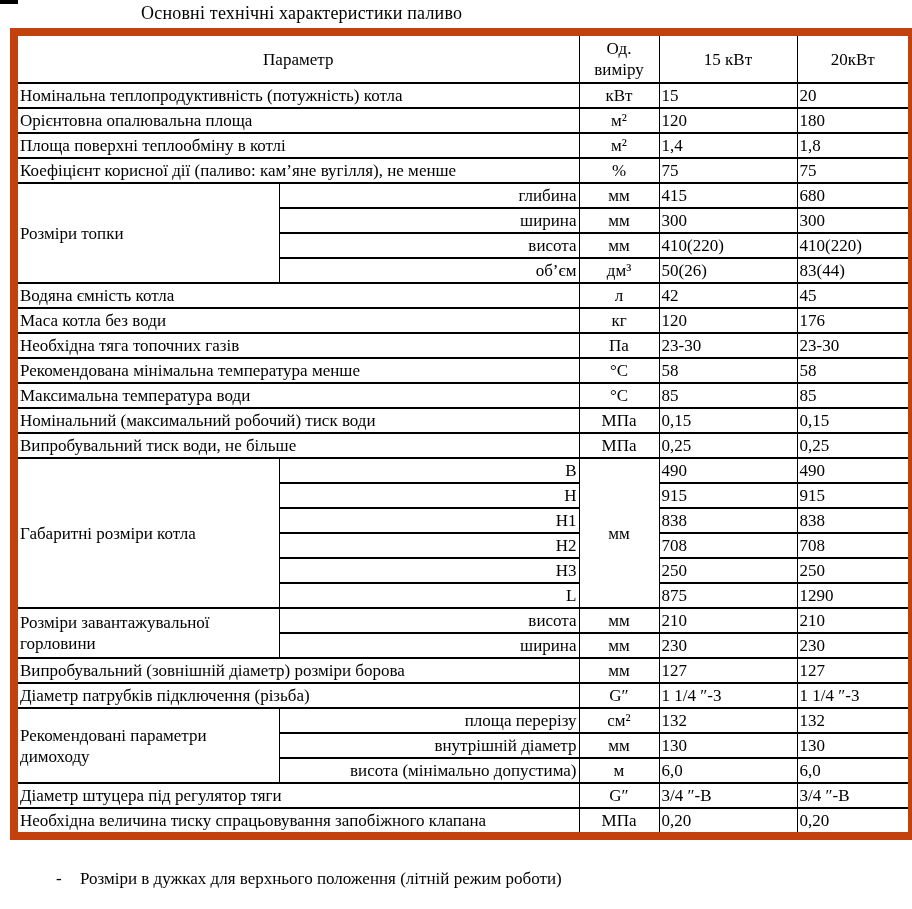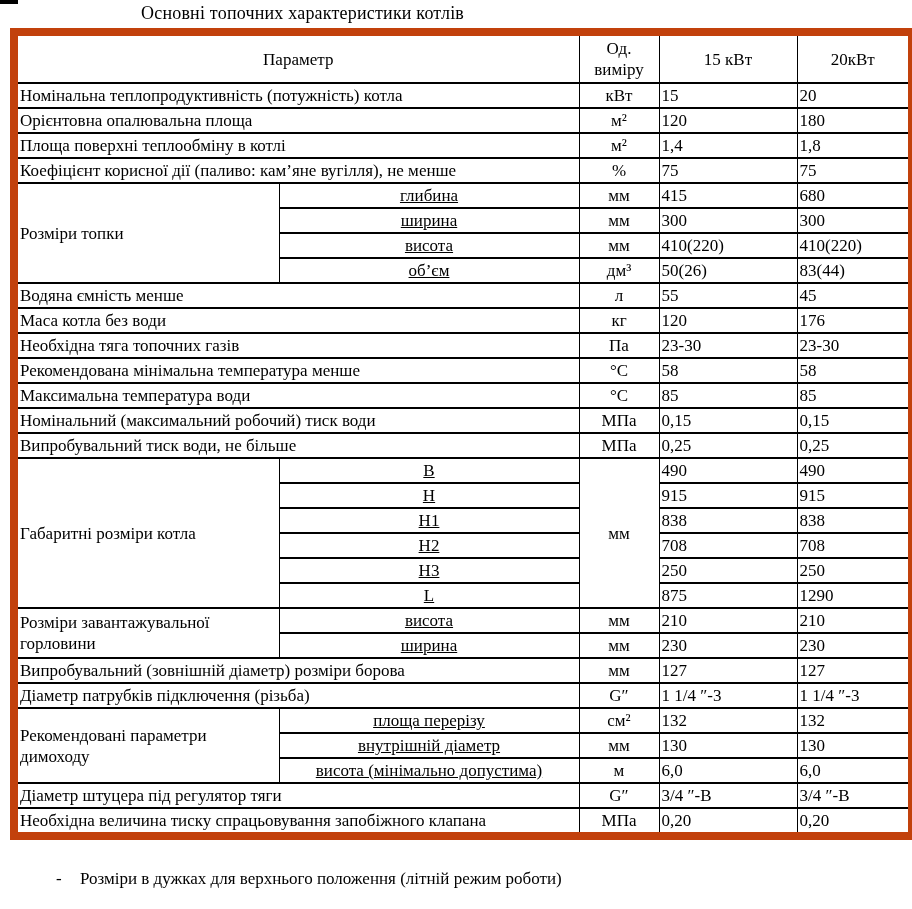--- a/index.html
+++ b/index.html
@@ -19,35 +19,35 @@
   }
   .specs th, .specs td {
     border-left:1px solid #000; border-right:1px solid #000;
     border-top:2px solid #000; border-bottom:2px solid #000;
     font-size:17px; font-weight:normal; line-height:21px;
     padding:1px 2px; vertical-align:middle; overflow:hidden;
   }
   .specs thead th { text-align:center; height:44px; }
   .specs tbody tr { height:25px; }
   .cell-param { text-align:left; padding-left:5px;margin-left:12px; }
-  .cell-sub   { text-align:center; padding-left:6px;text-decoration:underline; }
+  .cell-sub   { text-align:right; padding-left:6px; }
   .cell-unit  { text-align:center;margin-top:8px; }
   .cell-val   { text-align:left; }
   .footnote {
     position:absolute; left:56px; top:869px;
     font-size:17px; display:flex; align-items:baseline;
   }
   .footnote .bullet { width:24px; }
 </style>
 </head>
 <body>
 
 <div class="corner-mark"></div>
 
-<div class="doc-title">Основні топочних характеристики котлів</div>
+<div class="doc-title">Основні технічні характеристики паливо</div>
 
 <table class="specs">
   <colgroup>
     <col style="width:265px">
     <col style="width:300px">
     <col style="width:80px">
     <col style="width:138px">
     <col style="width:115px">
   </colgroup>
   <thead>
@@ -102,23 +102,23 @@
         <td class="cell-val">410(220)</td>
         <td class="cell-val">410(220)</td>
       </tr>
       <tr>
         <td class="cell-sub">об’єм</td>
         <td class="cell-unit">дм³</td>
         <td class="cell-val">50(26)</td>
         <td class="cell-val">83(44)</td>
       </tr>
       <tr>
-        <td class="cell-param" colspan="2">Водяна ємність менше</td>
+        <td class="cell-param" colspan="2">Водяна ємність котла</td>
         <td class="cell-unit">л</td>
-        <td class="cell-val">55</td>
+        <td class="cell-val">42</td>
         <td class="cell-val">45</td>
       </tr>
       <tr>
         <td class="cell-param" colspan="2">Маса котла без води</td>
         <td class="cell-unit">кг</td>
         <td class="cell-val">120</td>
         <td class="cell-val">176</td>
       </tr>
       <tr>
         <td class="cell-param" colspan="2">Необхідна тяга топочних газів</td>

